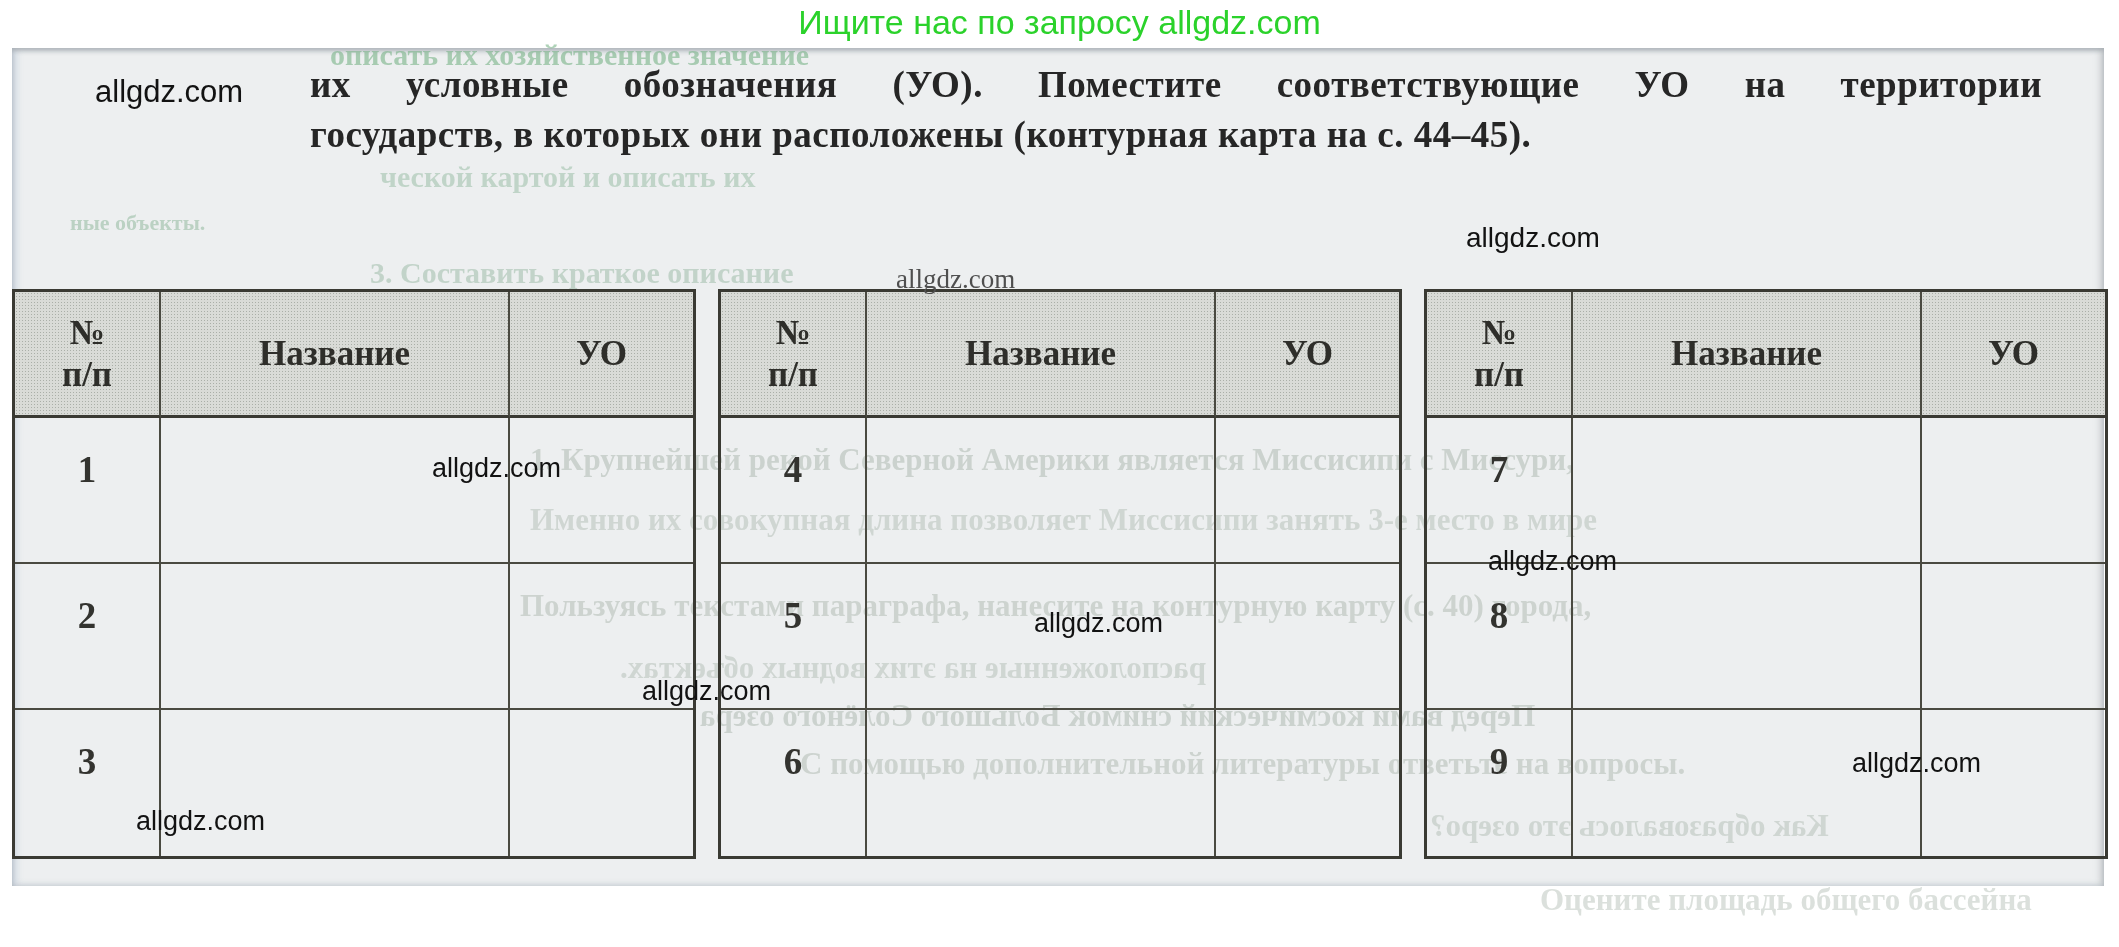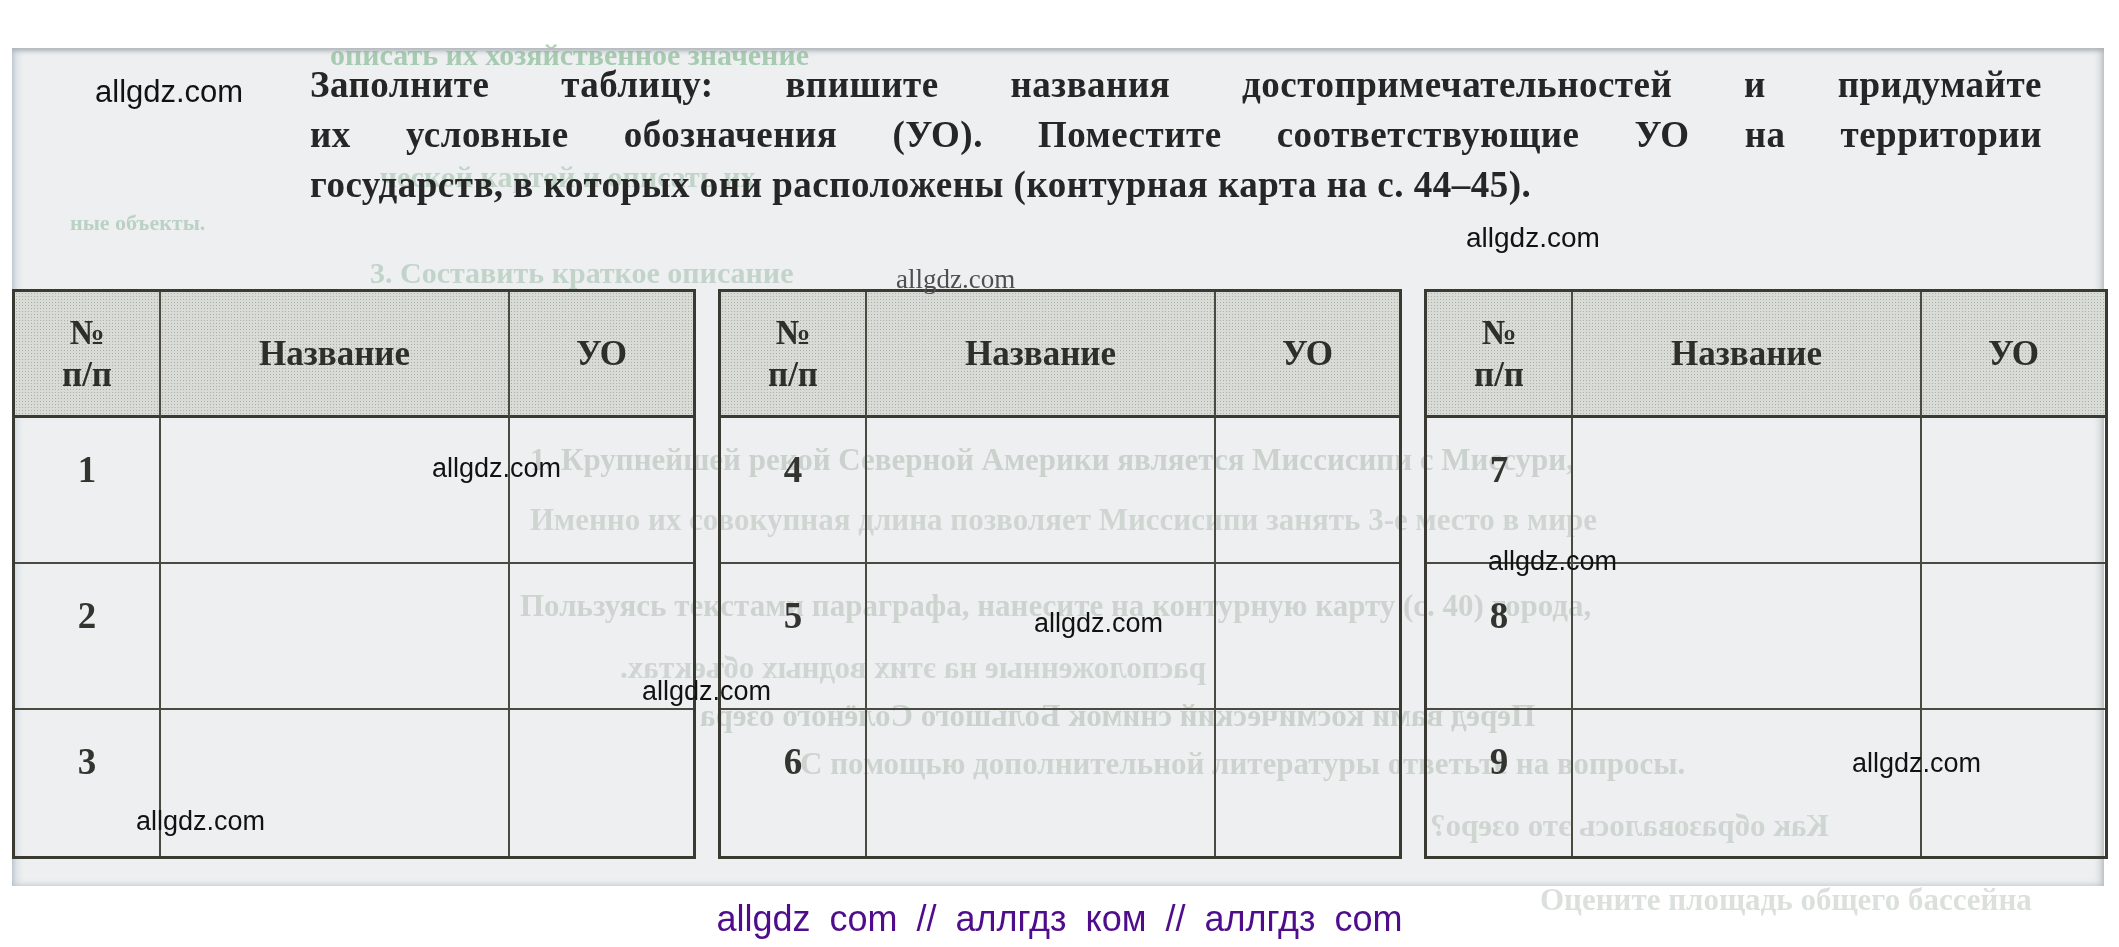--- a/index.html
+++ b/index.html
@@ -41,40 +41,40 @@
   .bleed{position:absolute;white-space:nowrap;font-weight:bold;pointer-events:none;margin-top:12px;}
   
   .footer{position:absolute;left:0;top:898px;width:100%;text-align:center;
           font-family:"Liberation Sans", sans-serif;font-size:36px;word-spacing:9px;}
 </style>
 </head>
 <body>
 
 <div class="screen">
 
+  <div class="promo" style="color: rgb(43, 210, 43);">Ищите нас по запросу allgdz.com</div>
 
   <div class="page"></div>
 
   <div id="bleed-layer">
       <span class="bleed" style="left: 330px; top: 26px; font-size: 30px; color: rgb(111, 174, 127); opacity: 0.55;">описать их хозяйственное значение</span>
       <span class="bleed" style="left: 380px; top: 148px; font-size: 30px; color: rgb(127, 174, 141); opacity: 0.4;">ческой картой и описать их</span>
       <span class="bleed" style="left: 70px; top: 198px; font-size: 22px; color: rgb(127, 174, 141); opacity: 0.45;">ные объекты.</span>
       <span class="bleed" style="left: 370px; top: 244px; font-size: 30px; color: rgb(143, 179, 154); opacity: 0.45;">3. Составить краткое описание</span>
       <span class="bleed" style="left: 530px; top: 430px; font-size: 31px; color: rgb(154, 168, 156); opacity: 0.4;">1. Крупнейшей рекой Северной Америки является Миссисипи с Миссури,</span>
       <span class="bleed" style="left: 530px; top: 490px; font-size: 31px; color: rgb(154, 168, 156); opacity: 0.35;">Именно их совокупная длина позволяет Миссисипи занять 3-е место в мире</span>
       <span class="bleed" style="left: 520px; top: 576px; font-size: 31px; color: rgb(154, 168, 156); opacity: 0.38;">Пользуясь текстами параграфа, нанесите на контурную карту (с. 40) города,</span>
       <span class="bleed" style="left: 620px; top: 638px; font-size: 31px; color: rgb(154, 168, 156); opacity: 0.35; transform: scaleX(-1);">расположенные на этих водных объектах.</span>
       <span class="bleed" style="left: 700px; top: 686px; font-size: 31px; color: rgb(154, 168, 156); opacity: 0.4; transform: scaleX(-1);">Перед вами космический снимок Большого Солёного озера</span>
       <span class="bleed" style="left: 800px; top: 734px; font-size: 31px; color: rgb(154, 168, 156); opacity: 0.38;">С помощью дополнительной литературы ответьте на вопросы.</span>
       <span class="bleed" style="left: 1430px; top: 796px; font-size: 31px; color: rgb(154, 168, 156); opacity: 0.35; transform: scaleX(-1);">Как образовалось это озеро?</span>
       <span class="bleed" style="left: 1540px; top: 870px; font-size: 31px; color: rgb(154, 168, 156); opacity: 0.35;">Оцените площадь общего бассейна</span>
     </div>
 
   <div class="task">
-    <div class="line">Заполните таблицу: впишите названия достопримечательностей и придумайте</div>
     <div class="line">их условные обозначения (УО). Поместите соответствующие УО на территории</div>
     <div class="line last">государств, в которых они расположены (контурная карта на с. 44–45).</div>
   </div>
 
   <div class="tables">
 
     <div class="uo-table">
       <div class="cell th">
         <span class="stack">№</span>
         <span class="stack">п/п</span>
@@ -144,15 +144,14 @@
       <span class="wm" style="left: 1466px; top: 222px; font-size: 28px;">allgdz.com</span>
       <span class="wm gray" style="left: 896px; top: 264px; font-size: 27px;">allgdz.com</span>
       <span class="wm" style="left: 432px; top: 453px; font-size: 27px;">allgdz.com</span>
       <span class="wm" style="left: 1034px; top: 608px; font-size: 27px;">allgdz.com</span>
       <span class="wm" style="left: 642px; top: 676px; font-size: 27px;">allgdz.com</span>
       <span class="wm" style="left: 1488px; top: 546px; font-size: 27px;">allgdz.com</span>
       <span class="wm" style="left: 1852px; top: 748px; font-size: 27px;">allgdz.com</span>
       <span class="wm" style="left: 136px; top: 806px; font-size: 27px;">allgdz.com</span>
     </div>
 
-  <div class="footer" style="color: rgb(79, 13, 140);">allgdz com // аллгдз ком // аллгдз com</div>
 
 </div>
 
 </body></html>

